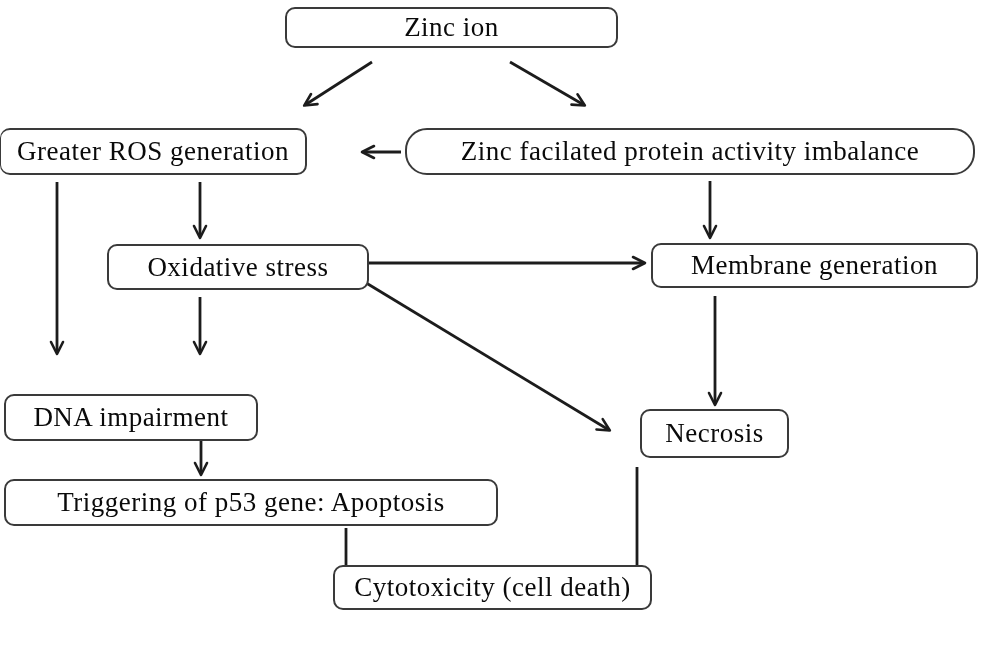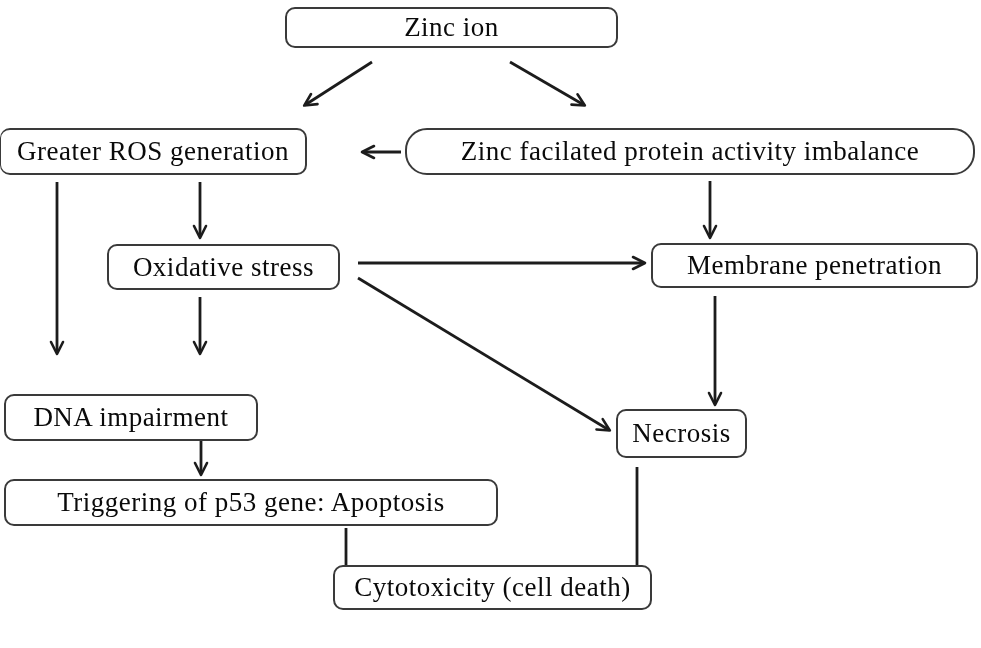--- a/index.html
+++ b/index.html
@@ -35,24 +35,24 @@
     color: #0a0a0a;
     white-space: nowrap;
     letter-spacing: 0.5px;
   }
   .node span { display: inline-block; padding: 0 6px; }
 
   
   #n-zinc-ion      { left: 285px; top: 7px;   width: 333px; height: 41px; align-items: center; }
   #n-ros           { left: 0px;   top: 128px; width: 307px; height: 47px; border-left-width: 1px; }
   #n-protein       { left: 405px; top: 128px; width: 570px; height: 47px; border-radius: 22px; }
-  #n-oxidative     { left: 107px; top: 244px; width: 233px; height: 46px; }
+  #n-oxidative     { left: 107px; top: 244px; width: 262px; height: 46px; }
   #n-membrane      { left: 651px; top: 243px; width: 327px; height: 45px; }
   #n-dna           { left: 4px;   top: 358px; width: 254px; height: 47px; margin-top: 36px; }
-  #n-necrosis      { left: 616px; top: 409px; width: 131px; height: 49px; font-family: Liberation Serif, serif; }
+  #n-necrosis      { left: 640px; top: 409px; width: 149px; height: 49px; font-family: Liberation Serif, serif; }
   #n-p53           { left: 4px;   top: 479px; width: 494px; height: 47px; align-items: center; }
   #n-cytotoxicity  { left: 333px; top: 565px; width: 319px; height: 45px; }
 </style>
 </head>
 <body>
 
 <div id="canvas">
 
   <svg id="arrow-layer" viewBox="0 0 981 648" xmlns="http://www.w3.org/2000/svg">
     <defs>
@@ -87,21 +87,21 @@
 
   <div class="node" id="n-protein">
     <span>Zinc facilated protein activity imbalance</span>
   </div>
 
   <div class="node" id="n-oxidative">
     <span>Oxidative stress</span>
   </div>
 
   <div class="node" id="n-membrane">
-    <span>Membrane penetration</span>
+    <span>Membrane generation</span>
   </div>
 
   <div class="node" id="n-dna">
     <span>DNA impairment</span>
   </div>
 
   <div class="node" id="n-necrosis">
     <span>Necrosis</span>
   </div>
 

